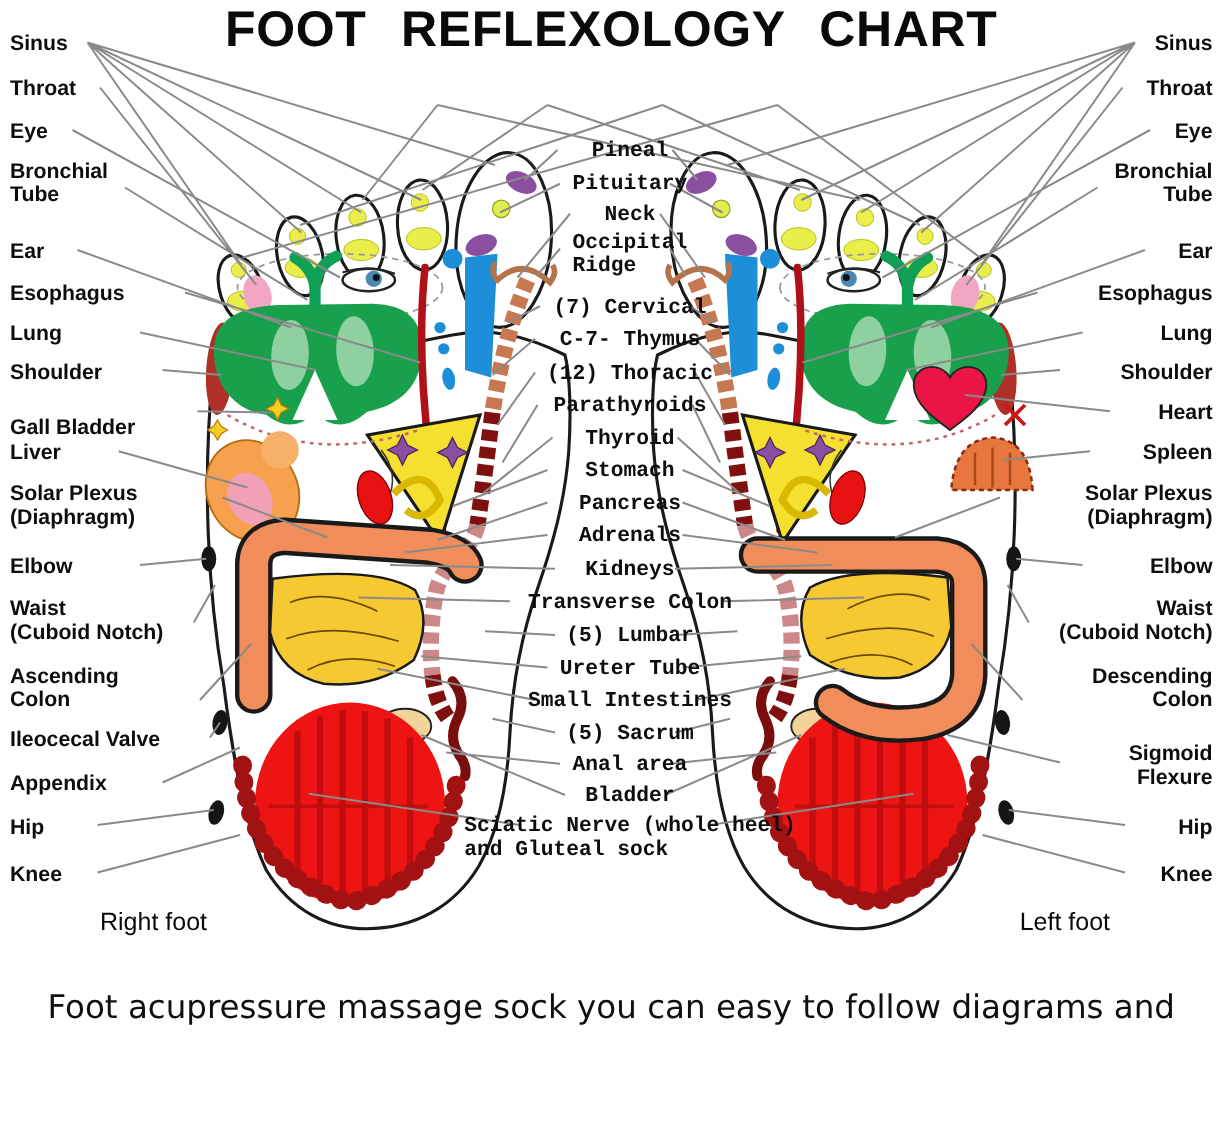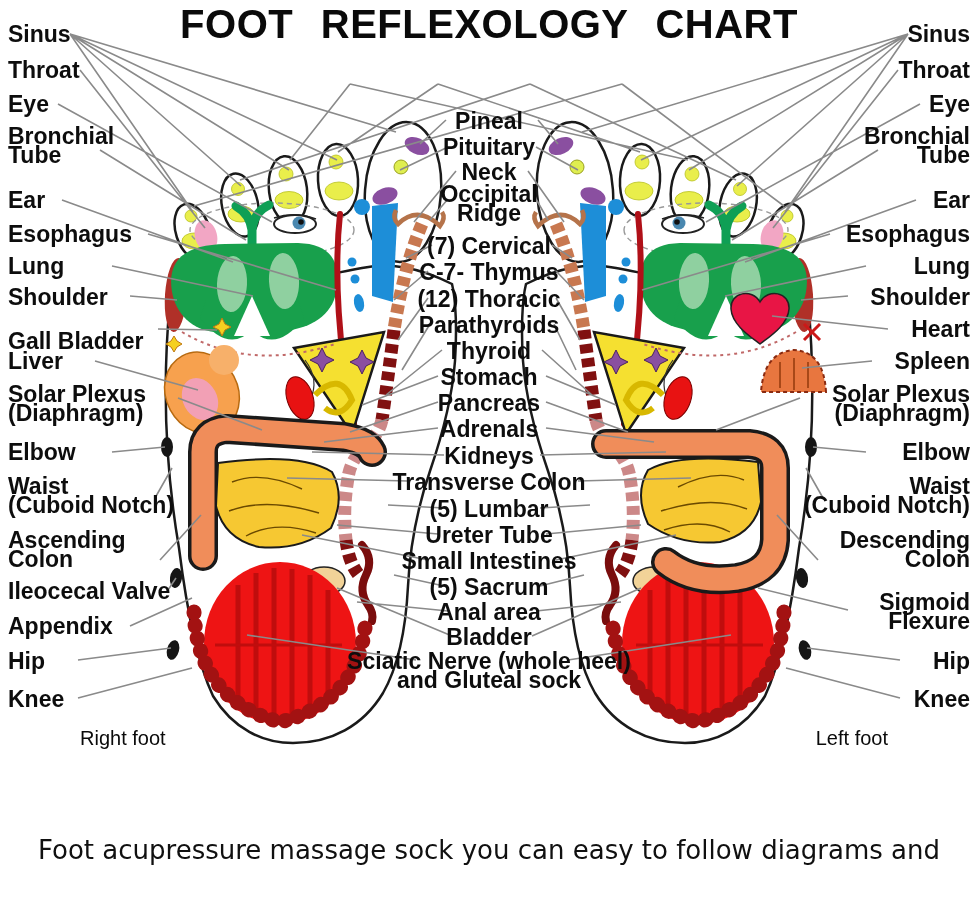--- a/index.html
+++ b/index.html
@@ -3,28 +3,28 @@
 <meta charset="utf-8">
 <style>
   html,body{margin:0;padding:0;background:#fff;}
   .stage{position:relative;width:978px;height:897px;background:#fff;overflow:hidden;
          font-family:"Liberation Sans",sans-serif;}
   .title{position:absolute;top:2px;left:0;width:100%;text-align:center;
          font-size:40px;font-weight:900;letter-spacing:.5px;word-spacing:16px;color:#0a0a0a;z-index:3;}
   .subtitle{position:absolute;top:59px;left:314px;display:flex;gap:17px;
             font-size:19px;font-weight:bold;color:#222;z-index:3;}
   .diagram-svg{position:absolute;top:0;left:0;z-index:1;}
-  .lbl{position:absolute;font-size:23px;line-height:19px;font-weight:bold;color:#0d0d0d;
+  .lbl{position:absolute;font-size:17px;line-height:19px;font-weight:bold;color:#0d0d0d;
        white-space:pre-line;z-index:3;}
   .lbl-l{left:8px;text-align:left;}
   .lbl-r{right:8px;text-align:right;}
-  .lbl-c{left:489px;transform:translateX(-50%);text-align:center;white-space:pre;z-index:3;}
+  .lbl-c{left:504px;transform:translateX(-50%);white-space:pre;z-index:3;font-family:Liberation Mono, monospace;}
   .footcap{position:absolute;font-size:20px;font-weight:normal;color:#0a0a0a;z-index:3;}
   .caption{position:absolute;top:788px;left:0;width:100%;text-align:center;
-           font-family:"DejaVu Sans",sans-serif;font-size:26px;line-height:36px;color:#101010;z-index:3;margin-top:44px;}
+           font-family:"DejaVu Sans",sans-serif;font-size:26px;line-height:36px;color:#101010;z-index:3;}
 </style>
 </head>
 <body>
 
 <div class="stage">
 
   <div class="title">FOOT REFLEXOLOGY CHART</div>
 
 
   <svg class="diagram-svg" width="978" height="760" viewBox="0 0 978 760">

